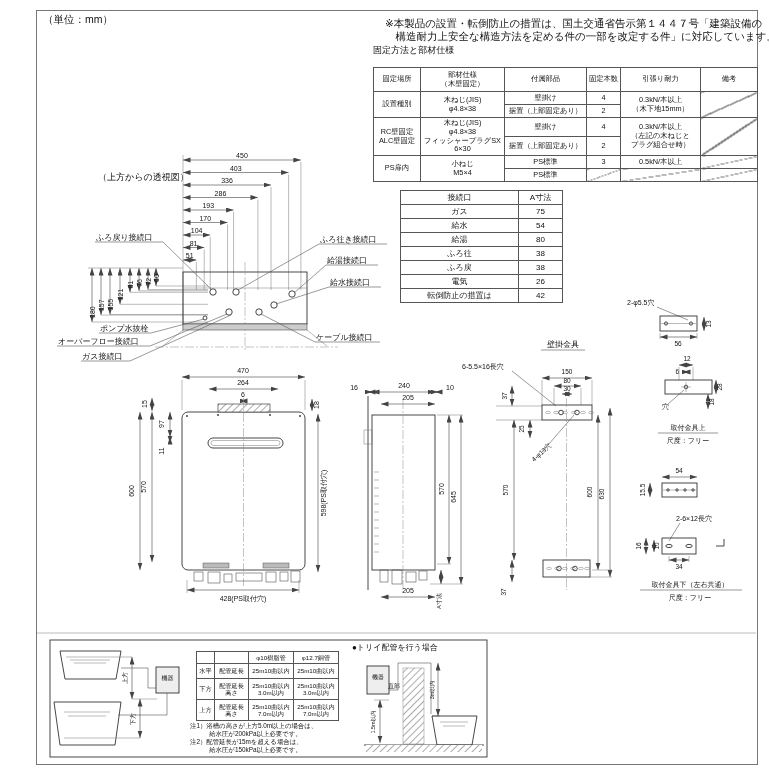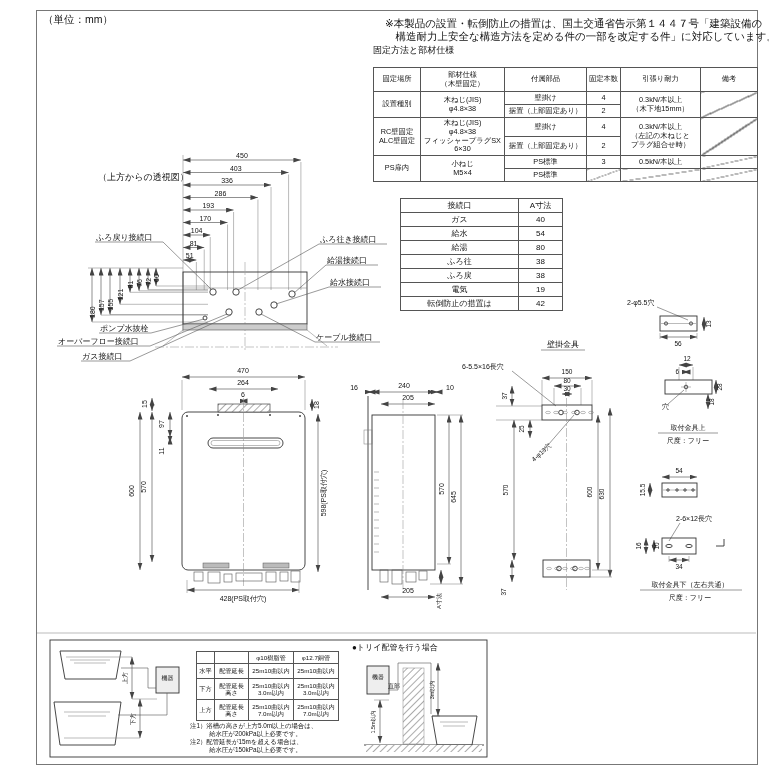--- a/index.html
+++ b/index.html
@@ -10,21 +10,21 @@
   .t10{font-size:10.5px;}
   
   table{border-collapse:collapse;table-layout:fixed;}
   td{border:1px solid #555;text-align:center;vertical-align:middle;
      font-size:7.5px;line-height:1.2;padding:0 1px;overflow:hidden;}
   .pre{white-space:pre-line;}
   .diag{background:linear-gradient(to bottom right,transparent 48.5%,#777 48.5%,#777 51.5%,transparent 51.5%);}
   #fixing-table-wrap{position:absolute;left:373px;top:44px;}
   #fixing-title{font-size:9px;margin-bottom:10px;}
   #fixing-table td{font-size:7.3px;}
-  #connection-table-wrap{position:absolute;left:400px;top:198px;}
+  #connection-table-wrap{position:absolute;left:400px;top:190px;}
   #connection-table td{font-size:8px;height:13px;}
   #piping-table-wrap{position:absolute;left:196px;top:651px;}
   #piping-table td{font-size:6.2px;}
   #piping-notes{position:absolute;left:190px;top:722px;font-size:6.4px;line-height:8px;}
   
   .ln{stroke:#333;stroke-width:0.9;fill:none;}
   .tn{stroke:#777;stroke-width:0.5;fill:none;}
   .ld{stroke:#555;stroke-width:0.6;fill:none;}
   .cl{stroke:#888;stroke-width:0.5;stroke-dasharray:9 2 2 2;fill:none;}
   .dm{stroke:#444;stroke-width:0.6;fill:none;marker-start:url(#ar);marker-end:url(#ar);}
@@ -124,41 +124,41 @@
         </colgroup>
       <tbody>
           <tr>
         <td>接続口</td>
         <td>A寸法</td>
       </tr>
       </tbody>
         <tbody id="connection-rows">
           <tr>
             <td>ガス</td>
-            <td>40</td>
+            <td>75</td>
           </tr>
           <tr>
             <td>給水</td>
             <td>54</td>
           </tr>
           <tr>
             <td>給湯</td>
             <td>80</td>
           </tr>
           <tr>
             <td>ふろ往</td>
             <td>38</td>
           </tr>
           <tr>
             <td>ふろ戻</td>
             <td>38</td>
           </tr>
           <tr>
             <td>電気</td>
-            <td>19</td>
+            <td>26</td>
           </tr>
           <tr>
             <td>転倒防止の措置は</td>
             <td>42</td>
           </tr>
         </tbody>
     </table>
   </div>
 
   <div id="piping-table-wrap">

